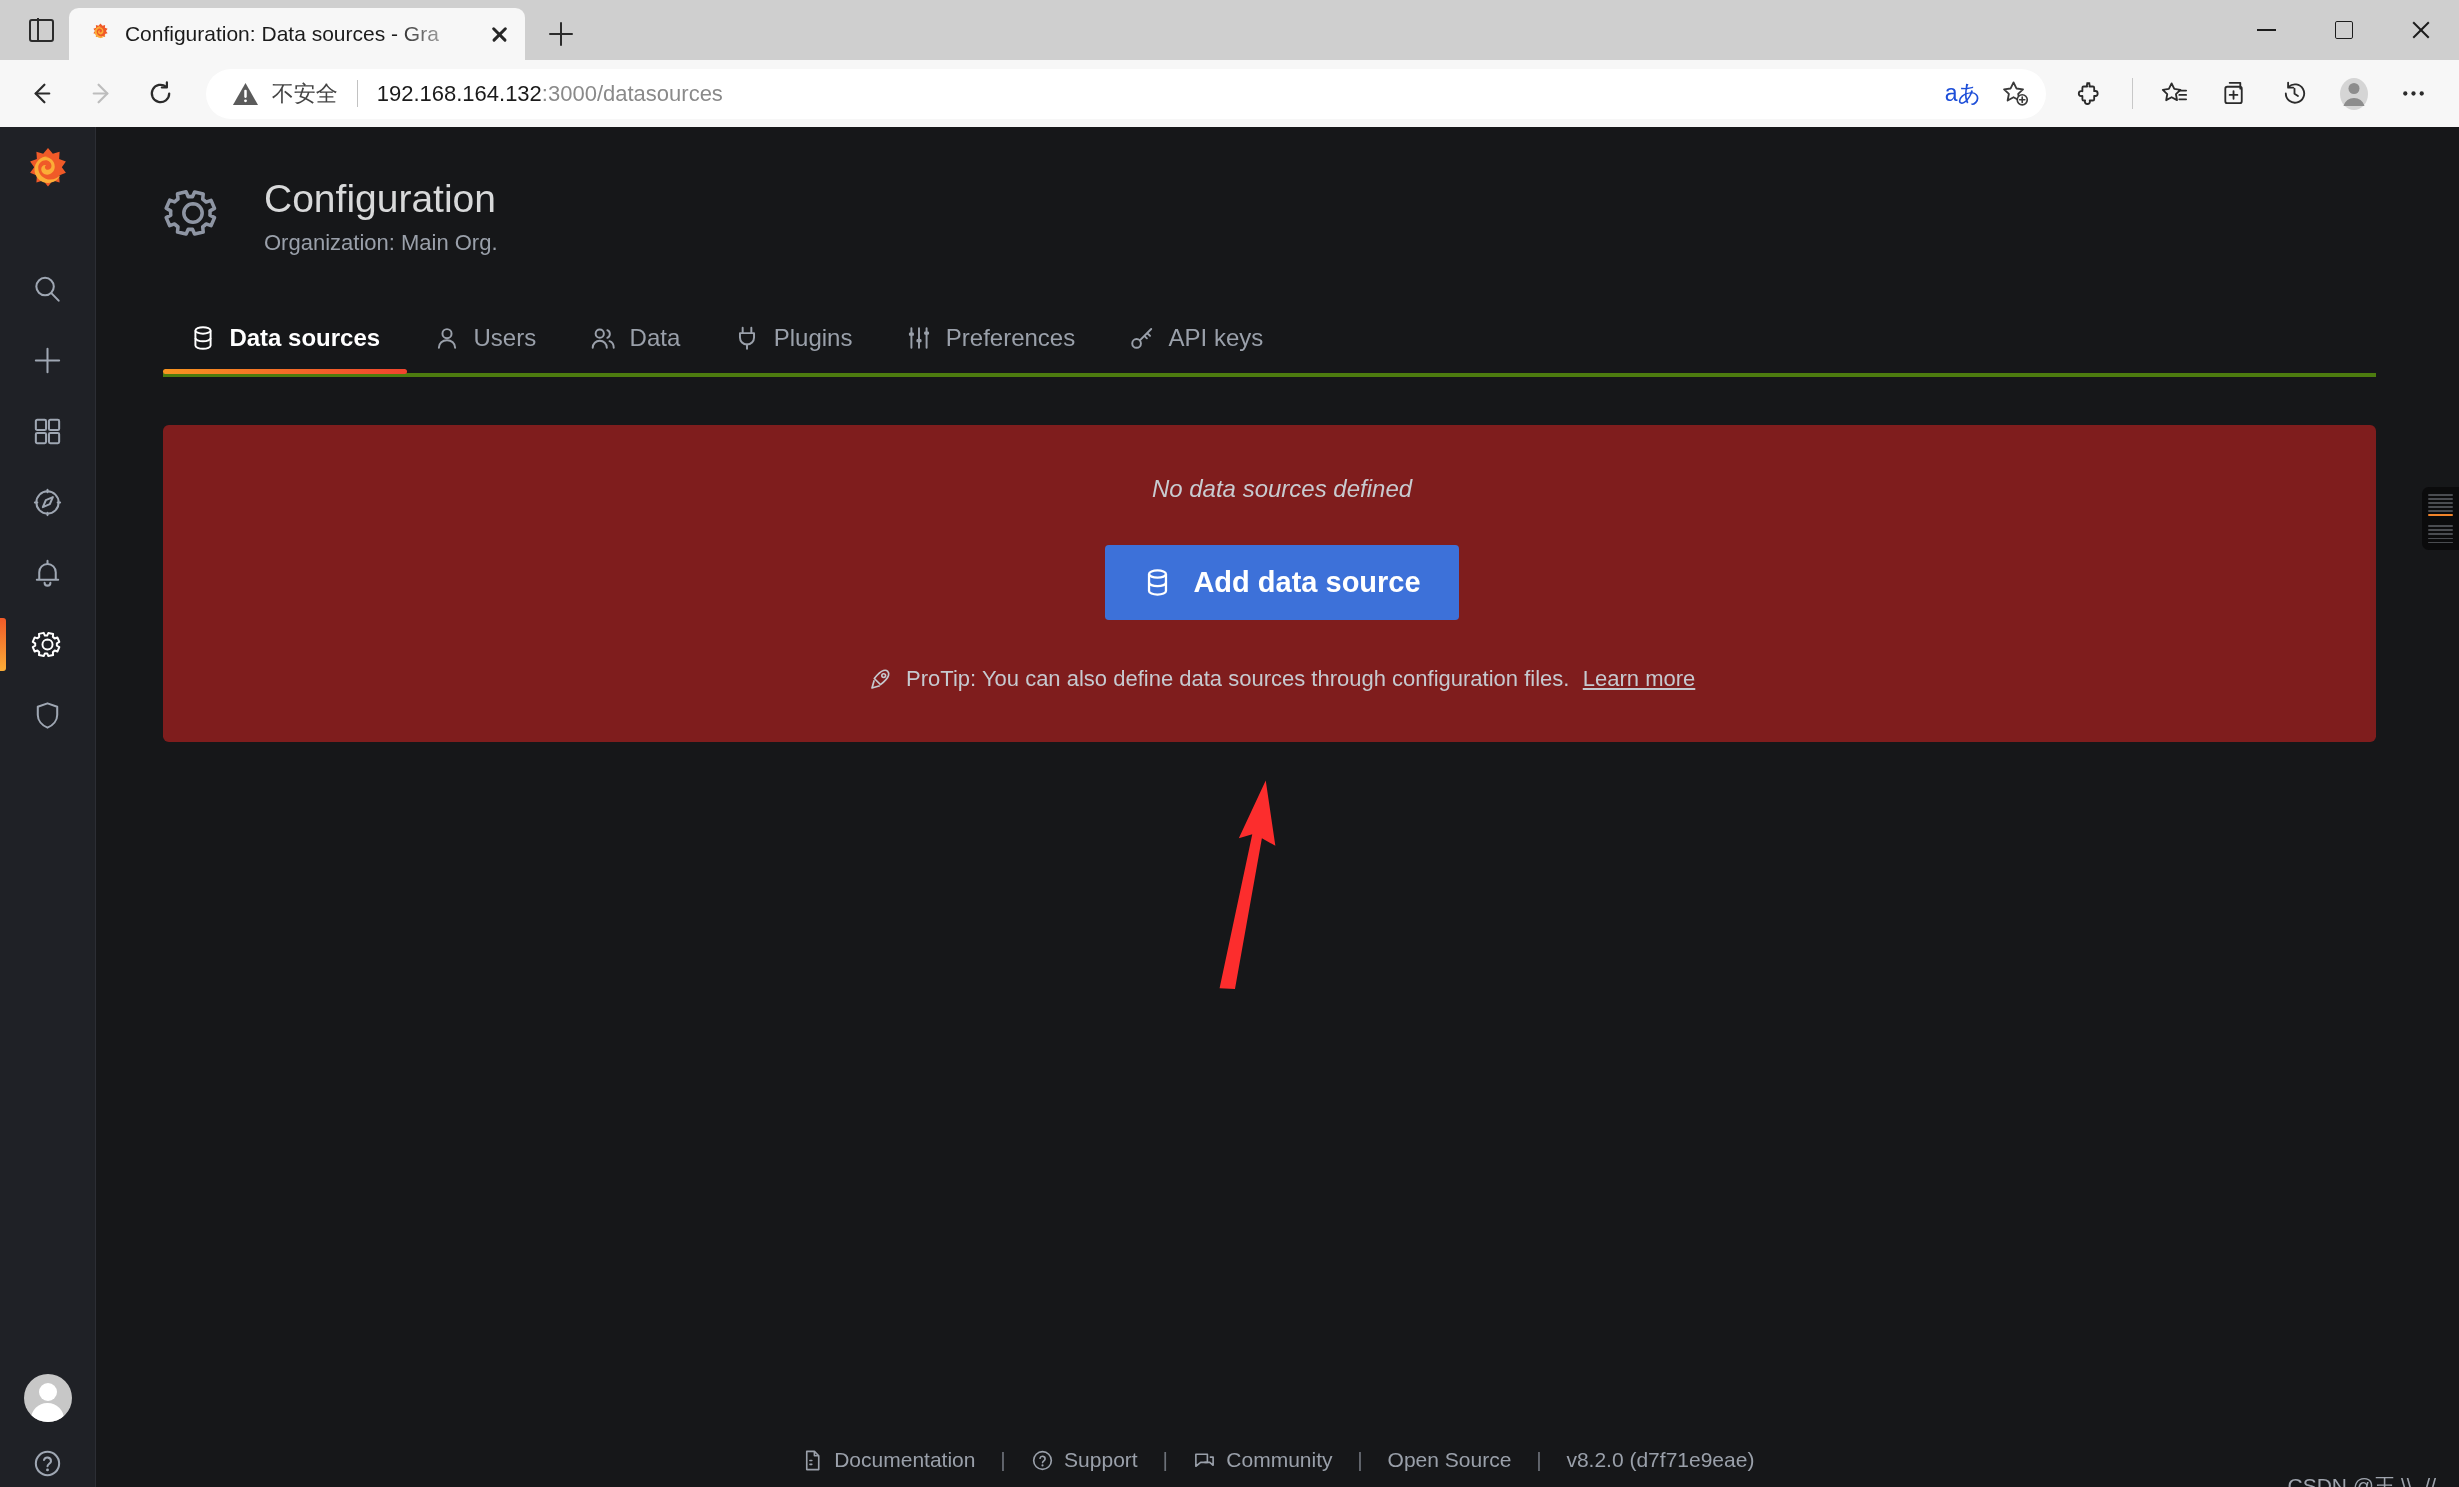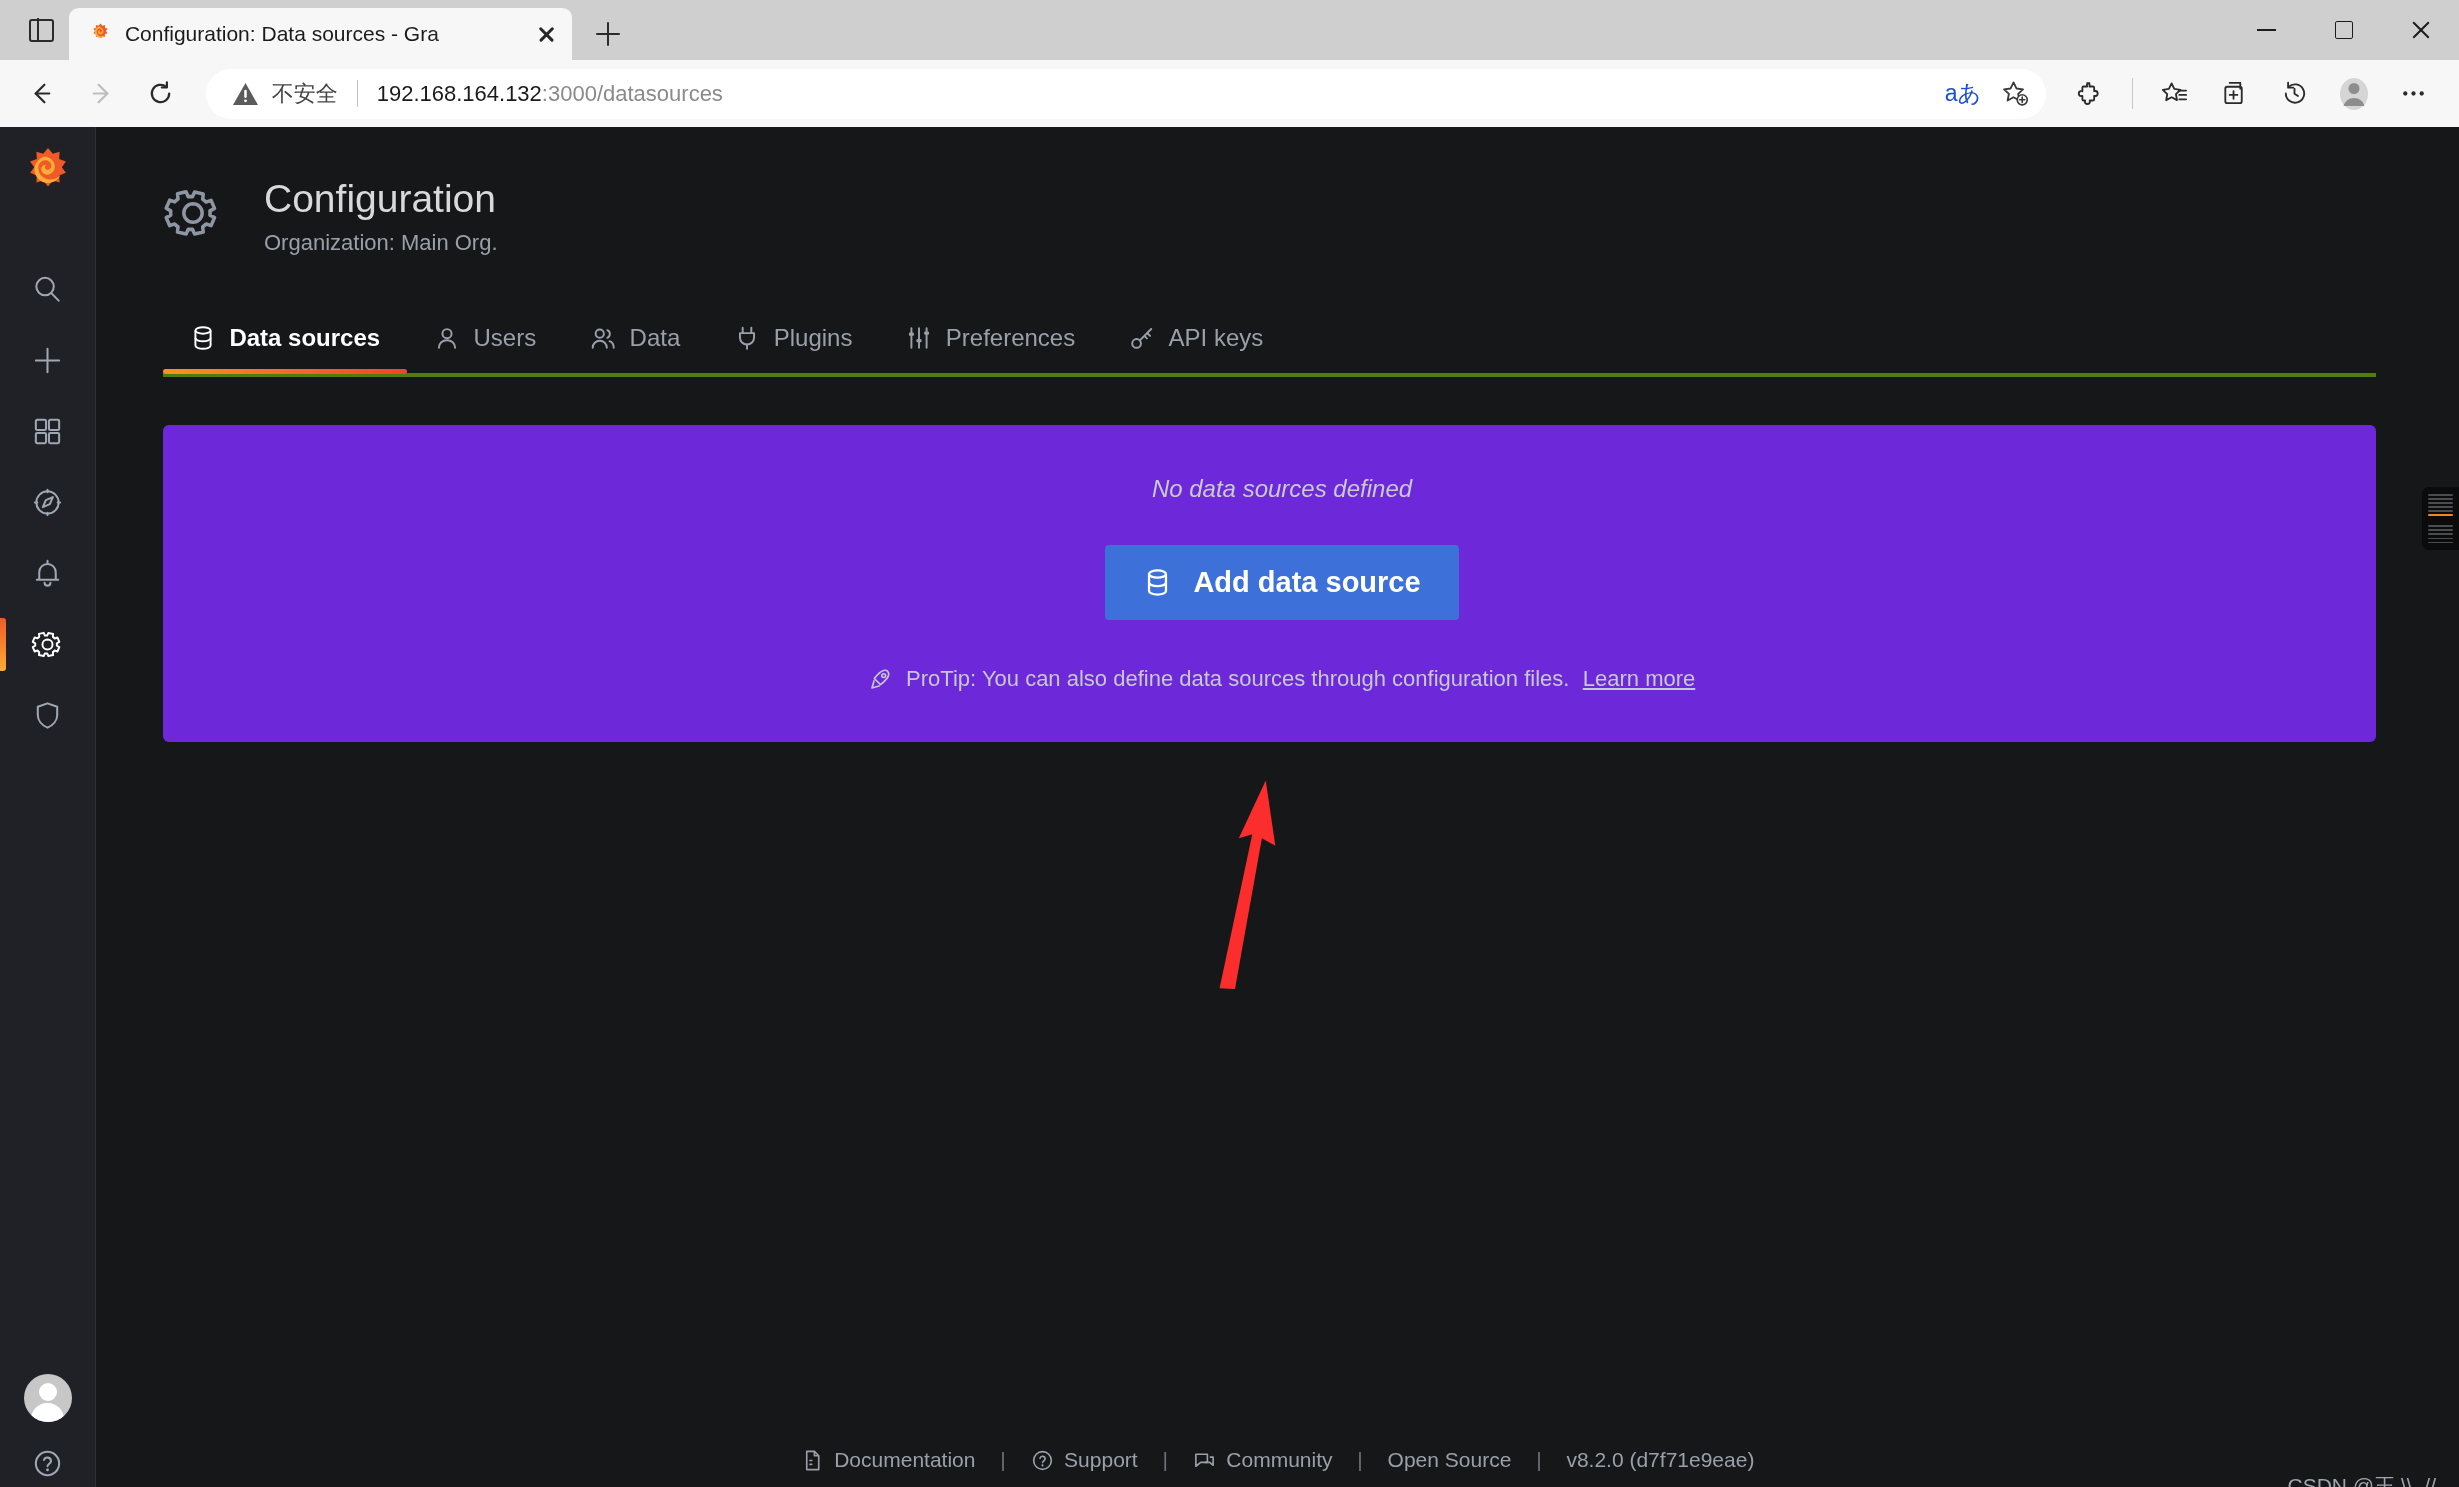--- a/index.html
+++ b/index.html
@@ -24,21 +24,21 @@
   .win-panel-glyph {
     width: 25px; height: 23px; border: 2.3px solid #2b2b2b; border-radius: 2.9px;
     position: relative;
   }
   .win-panel-glyph::after {
     content: ""; position: absolute; left: 6.2px; top: -2.3px; bottom: -2.3px;
     width: 2.3px; background: #2b2b2b;
   }
 
   .browser-tab {
-    height: 52px; width: 503px; background: #f7f7f7;
+    height: 52px; width: 456px; background: #f7f7f7;
     border-radius: 9.6px 9.6px 0 0; display: flex; align-items: center;
     padding: 0 9.6px 0 19px; gap: 11.5px; position: relative;
   }
   .tab-favicon { width: 25px; height: 25px; flex: 0 0 25px; position: relative; }
   .tab-title {
     font-size: 21px; color: #1b1b1b; white-space: nowrap; overflow: hidden;
     flex: 1 1 auto;
     -webkit-mask-image: linear-gradient(to right, #000 78%, rgba(0,0,0,0));
     mask-image: linear-gradient(to right, #000 78%, rgba(0,0,0,0));
   }
@@ -166,21 +166,21 @@
   }
   .nav-tab .tab-ico { width: 26px; height: 26px; flex: 0 0 26px; }
   .nav-tab.active { color: #ffffff; font-weight: 700; }
   .nav-tab.active::after {
     content: ""; position: absolute; left: 0; right: 0; bottom: -1px; height: 4.8px;
     background: linear-gradient(90deg, #f79520, #f0442e);
     border-radius: 2.9px;
   }
 
   #ds-panel {
-    background: #6d28d9; border-radius: 5.8px; height: 317px;
+    background: #7f1d1d; border-radius: 5.8px; height: 317px;
     display: flex; flex-direction: column; align-items: center;
     justify-content: center; position: relative; padding-left: 25px;
   }
   #empty-text {
     font-size: 24px; font-style: italic; color: #c8cbd0; margin-bottom: 42px;
   }
   #add-ds-button {
     background: #3d71d9; color: #fff; border: none; border-radius: 3.8px;
     height: 75px; padding: 0 38px; display: flex; align-items: center;
     gap: 21px; font-size: 29px; font-weight: 700;

